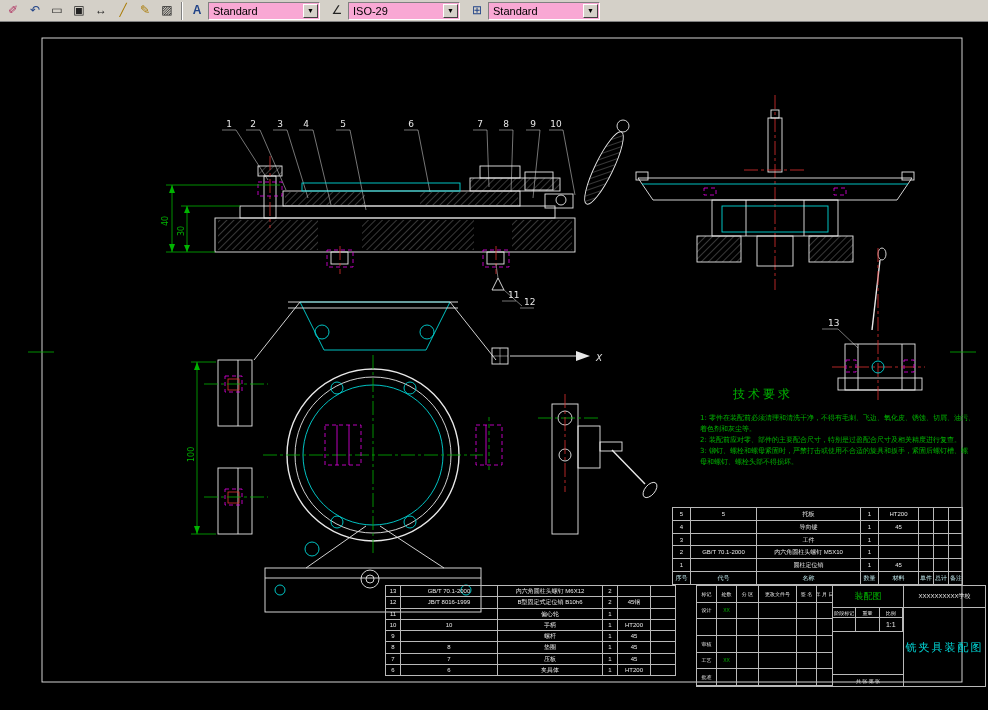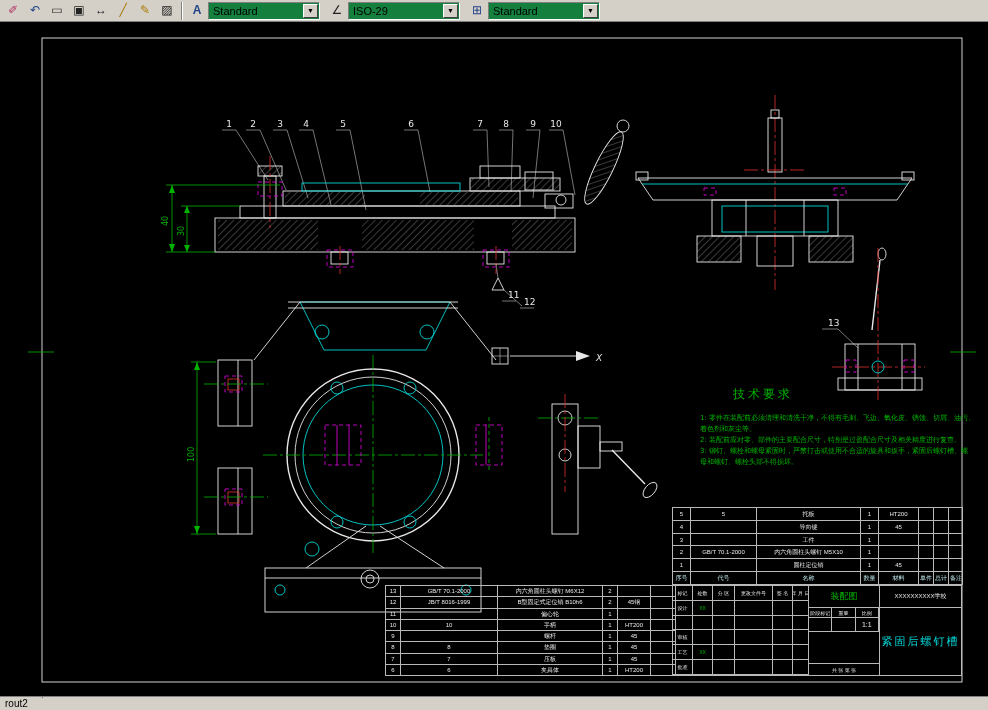--- a/index.html
+++ b/index.html
@@ -10,21 +10,21 @@
   html,body{width:988px;height:710px;overflow:hidden;background:#000;
     font-family:"Liberation Sans","DejaVu Sans",sans-serif}
   .app{width:988px;height:710px;display:flex;flex-direction:column}
 
   
   .toolbar{height:22px;background:var(--chrome,#d4d0c8);display:flex;align-items:center;
     padding:1px 2px;border-bottom:1px solid #808080;flex:0 0 auto}
   .tbtn{width:22px;height:19px;background:var(--chrome);border:1px solid transparent;
     font-size:12px;line-height:17px;text-align:center;color:#222;cursor:default;padding:0}
   .sep{width:2px;height:18px;border-left:1px solid #808080;border-right:1px solid #fff;margin:0 3px}
-  .combo{width:112px;height:18px;background:#15803d;border:1px solid;border-color:#808080 #fff #fff #808080;
+  .combo{width:112px;height:18px;background:#f9a8d4;border:1px solid;border-color:#808080 #fff #fff #808080;
     display:flex;align-items:center;font-size:11px;padding-left:4px;margin-right:6px;color:#000}
   .combo .val{flex:1;overflow:hidden;white-space:nowrap}
   .combo .dd{width:15px;height:14px;margin-right:1px;background:var(--chrome);
     border:1px solid;border-color:#fff #404040 #404040 #fff;font-size:7px;
     display:flex;align-items:center;justify-content:center;color:#000}
   .g-blue{color:#224488}.g-yel{color:#a87900}.g-red{color:#b03060}
 
   
   .canvas{position:relative;flex:1;background:var(--bg,#000);overflow:hidden}
   svg{position:absolute;left:0;top:0}
@@ -489,21 +489,21 @@
             <td>名称</td>
             <td>数量</td>
             <td>材料</td>
             <td>单件</td>
             <td>总计</td>
             <td>备注</td>
           </tr>
         </tbody>
     </table>
 
-    <div class="tblock" style="left:672px;top:563px;width:290px;height:91px">
+    <div class="tblock" style="left:696px;top:563px;width:290px;height:102px">
       <div class="tb-left">
           <div class="cell">标记</div>
           <div class="cell">处数</div>
           <div class="cell">分 区</div>
           <div class="cell">更改文件号</div>
           <div class="cell">签 名</div>
           <div class="cell">年 月 日</div>
           <div class="cell">设计</div>
           <div class="cell gx">XX</div>
           <div class="cell"></div>
@@ -545,23 +545,18 @@
         <div class="tb-vals">
           <div></div>
           <div></div>
           <div class="scale">1:1</div>
         </div>
         <div class="tb-spacer"></div>
         <div class="tb-sheets">共 张 第 张</div>
       </div>
       <div class="tb-right">
         <div class="tb-school">XXXXXXXXXX学校</div>
-        <div class="tb-title">紧固后螺钉槽</div>
+        <div class="tb-title">铣夹具装配图</div>
       </div>
     </div>
   </div>
 
-  <div class="statusbar">
-    <div class="layout-tab">
-      <span>rout2</span>
-    </div>
-  </div>
 </div>
 
 </body></html>

